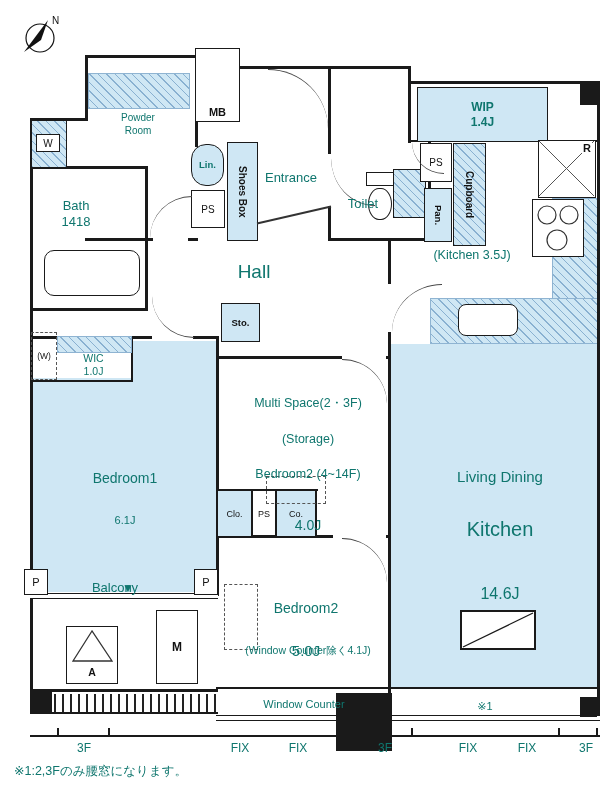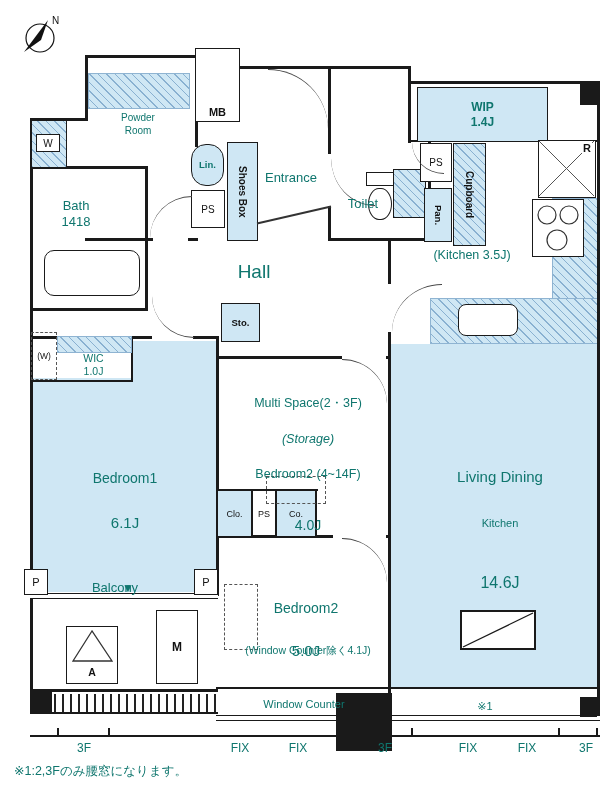--- a/index.html
+++ b/index.html
@@ -221,33 +221,33 @@
 Room</div>
   <div class="lbl" style="left:38px;top:198px;width:76px;font-size:13px;">Bath
 1418</div>
   <div class="lbl" style="left:250px;top:170px;width:82px;font-size:13px;">Entrance</div>
   <div class="lbl" style="left:332px;top:196px;width:62px;font-size:13px;">Toilet</div>
   <div class="lbl" style="left:408px;top:248px;width:128px;font-size:12.5px;">(Kitchen 3.5J)</div>
   <div class="lbl" style="left:228px;top:260px;width:52px;font-size:19px;">Hall</div>
 
   <div class="lbl" style="left:60px;top:450px;width:130px;">
     <div style="font-size:14px;">Bedroom1</div>
-    <div style="font-size:15px;margin-top:6px;">6.1J</div>
+    <div style="font-size:11px;margin-top:6px;">6.1J</div>
   </div>
 
   <div class="lbl" style="left:228px;top:376px;width:160px;">
     <div style="font-size:12.5px;">Multi Space(2・3F)</div>
-    <div style="font-size:12.5px;font-style:italic;">(Storage)</div>
+    <div style="font-size:12.5px;">(Storage)</div>
     <div style="font-size:12.5px;">Bedroom2 (4~14F)</div>
     <div style="font-size:14px;margin-top:14px;">4.0J</div>
   </div>
 
   <div class="lbl" style="left:415px;top:448px;width:170px;">
     <div style="font-size:15px;">Living Dining</div>
-    <div style="font-size:11px;margin-top:10px;">Kitchen</div>
+    <div style="font-size:20px;margin-top:10px;">Kitchen</div>
     <div style="font-size:16px;margin-top:22px;">14.6J</div>
   </div>
 
   <div class="lbl" style="left:236px;top:580px;width:140px;">
     <div style="font-size:14px;">Bedroom2</div>
     <div style="font-size:15px;margin-top:4px;">5.0J</div>
   </div>
   <div class="lbl" style="left:222px;top:644px;width:172px;font-size:10.5px;">(Window Counter除く4.1J)</div>
 
   <div class="lbl" style="left:78px;top:580px;width:74px;font-size:13px;">Balcony</div>

